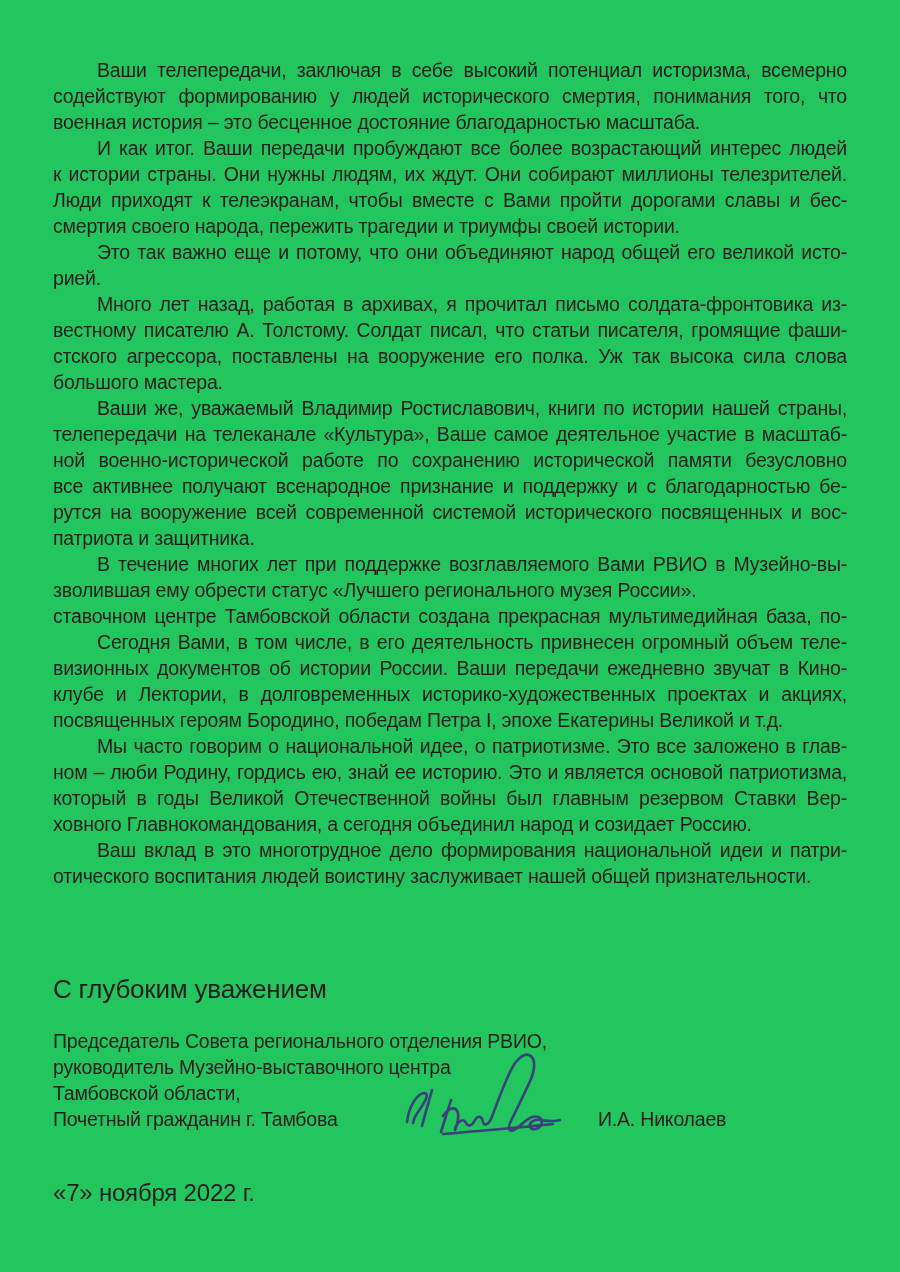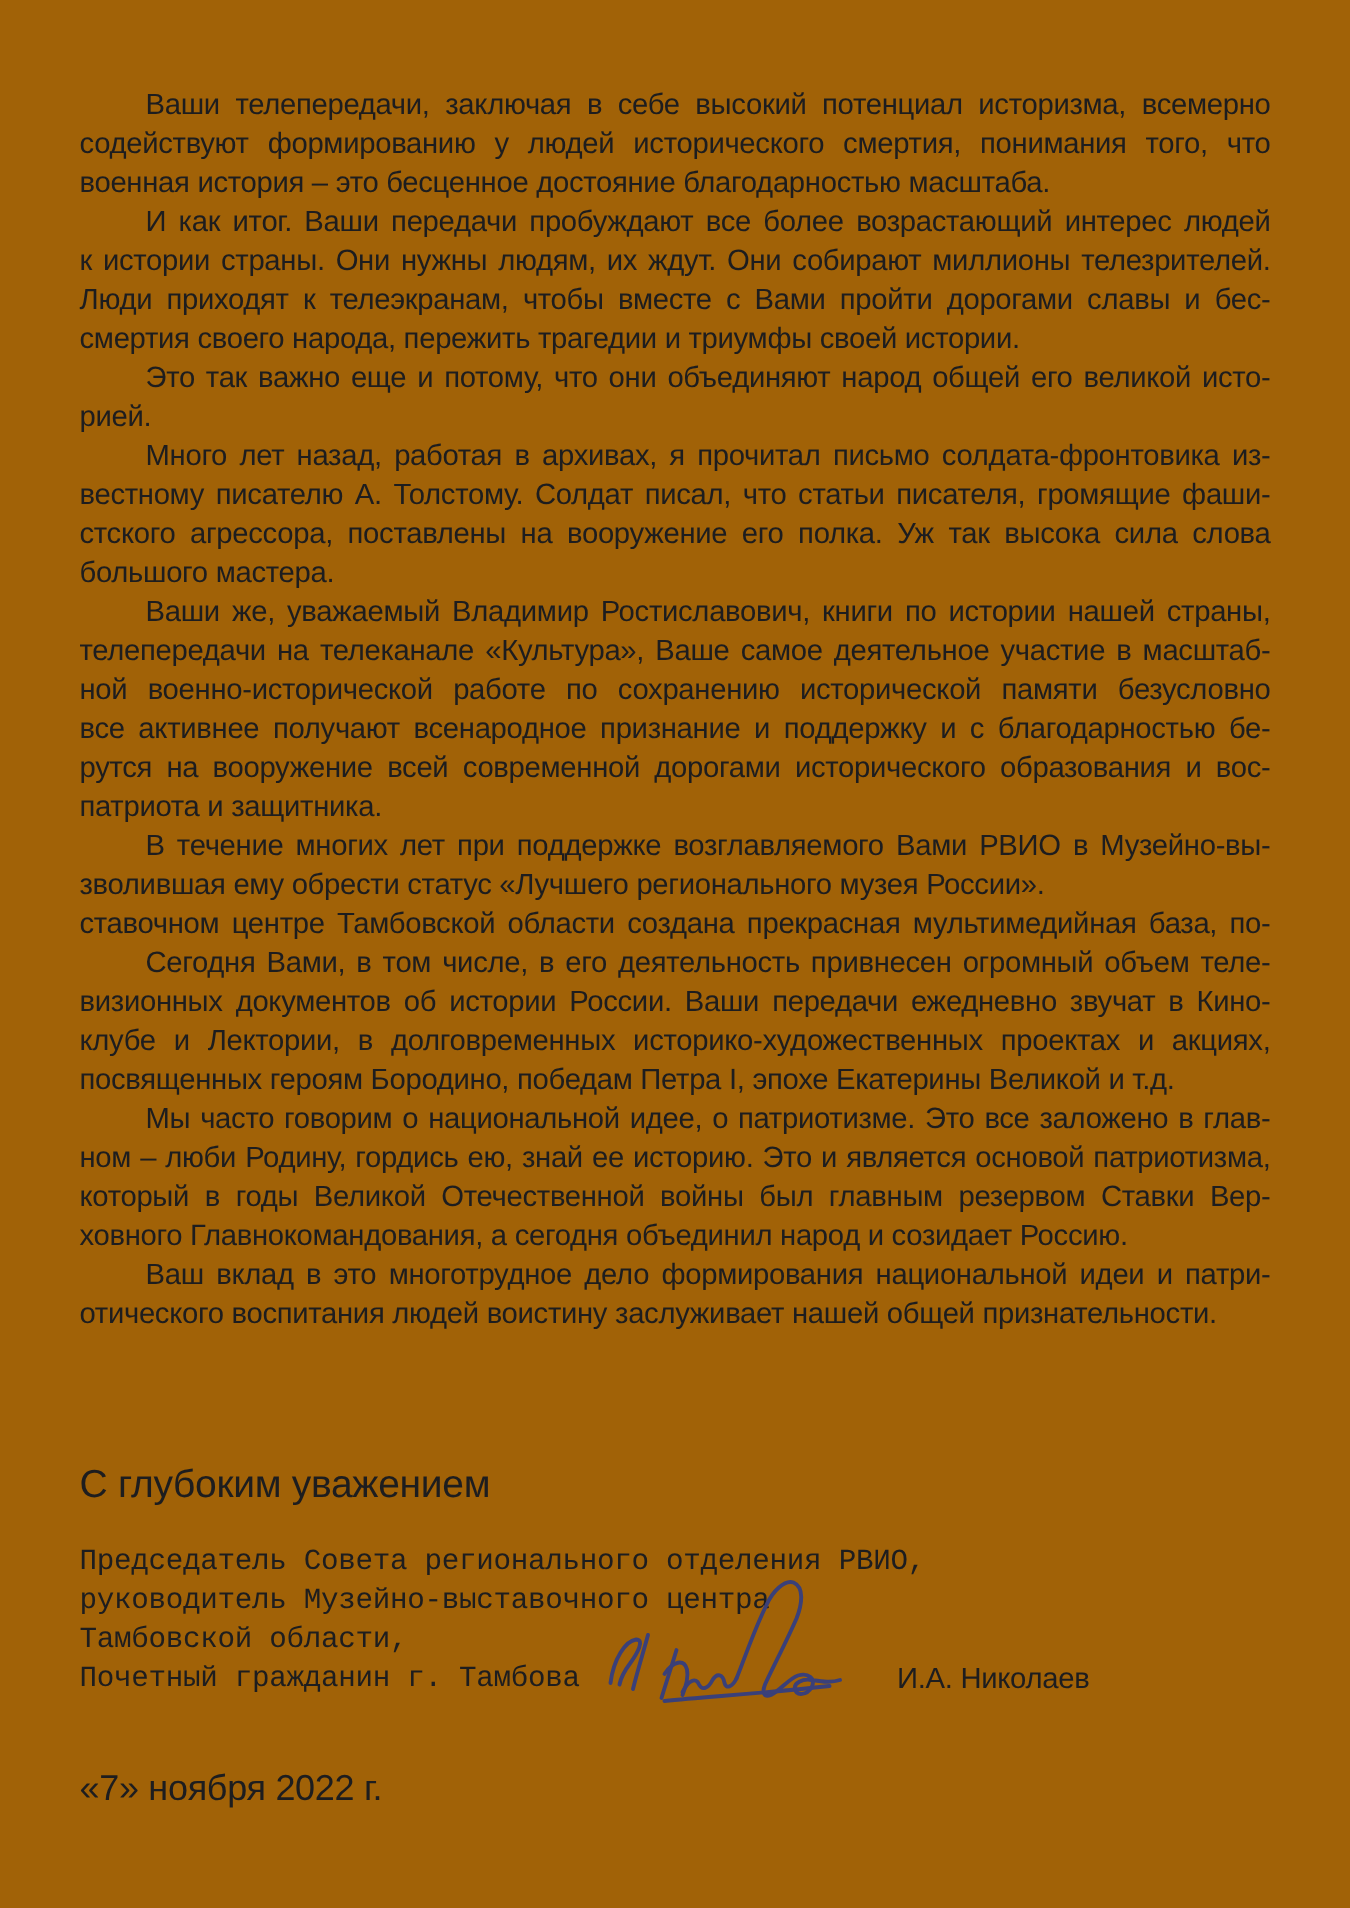--- a/index.html
+++ b/index.html
@@ -4,21 +4,21 @@
 <style>
   html, body {
     margin: 0;
     padding: 0;
     background: #ffffff;
   }
   .page {
     position: relative;
     width: 900px;
     height: 1272px;
-    background: #a16207;
+    background: #22c55e;
     overflow: hidden;
     font-family: "Liberation Sans", sans-serif;
     color: #1d1d1f;
     -webkit-font-smoothing: antialiased;
   }
   .body-text {
     position: absolute;
     left: 53px;
     top: 57px;
     width: 794px;
@@ -48,21 +48,21 @@
     line-height: 26px;
   }
   .signoff {
     position: absolute;
     left: 53px;
     top: 1028px;
     width: 620px;
     font-size: 19.5px;
     letter-spacing: -0.2px;
   }
-  .signoff .line { height: 26px; line-height: 26px; font-family: Liberation Mono, monospace; }
+  .signoff .line { height: 26px; line-height: 26px; }
   .signer-name {
     position: absolute;
     left: 598px;
     top: 1106px;
     font-size: 19.5px;
     letter-spacing: -0.2px;
     line-height: 26px;
   }
   .date-line {
     position: absolute;
@@ -105,21 +105,21 @@
         <div class="line first just">Много лет назад, работая в архивах, я прочитал письмо солдата-фронтовика из-</div>
         <div class="line just">вестному писателю А. Толстому. Солдат писал, что статьи писателя, громящие фаши-</div>
         <div class="line just">стского агрессора, поставлены на вооружение его полка. Уж так высока сила слова</div>
         <div class="line">большого мастера.</div>
       </div>
       <div class="para">
         <div class="line first just">Ваши же, уважаемый Владимир Ростиславович, книги по истории нашей страны,</div>
         <div class="line just">телепередачи на телеканале «Культура», Ваше самое деятельное участие в масштаб-</div>
         <div class="line just">ной военно-исторической работе по сохранению исторической памяти безусловно</div>
         <div class="line just">все активнее получают всенародное признание и поддержку и с благодарностью бе-</div>
-        <div class="line just">рутся на вооружение всей современной дорогами исторического образования и вос-</div>
+        <div class="line just">рутся на вооружение всей современной системой исторического посвященных и вос-</div>
         <div class="line">патриота и защитника.</div>
       </div>
       <div class="para">
         <div class="line first just">В течение многих лет при поддержке возглавляемого Вами РВИО в Музейно-вы-</div>
         <div class="line">зволившая ему обрести статус «Лучшего регионального музея России».</div>
         <div class="line just">ставочном центре Тамбовской области создана прекрасная мультимедийная база, по-</div>
       </div>
       <div class="para">
         <div class="line first just">Сегодня Вами, в том числе, в его деятельность привнесен огромный объем теле-</div>
         <div class="line just">визионных документов об истории России. Ваши передачи ежедневно звучат в Кино-</div>

